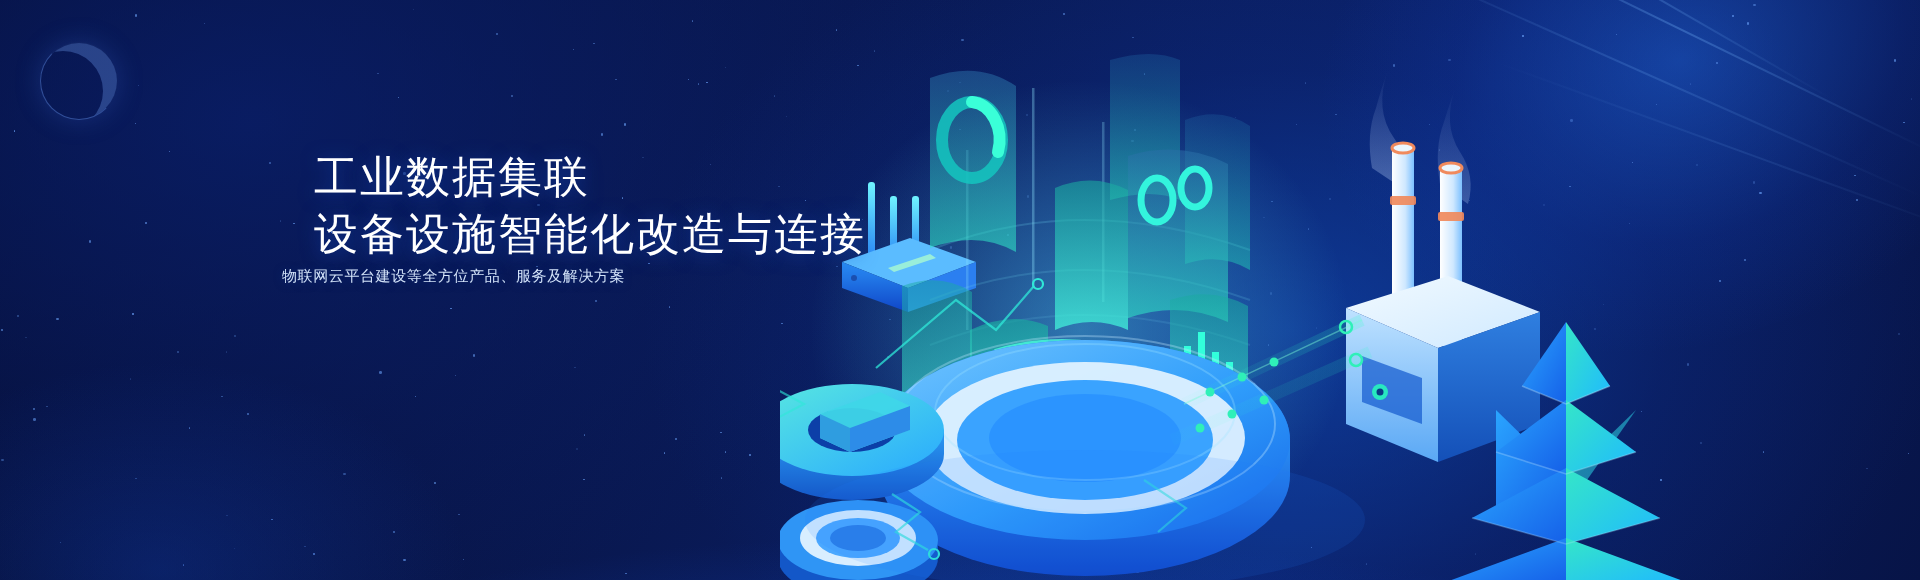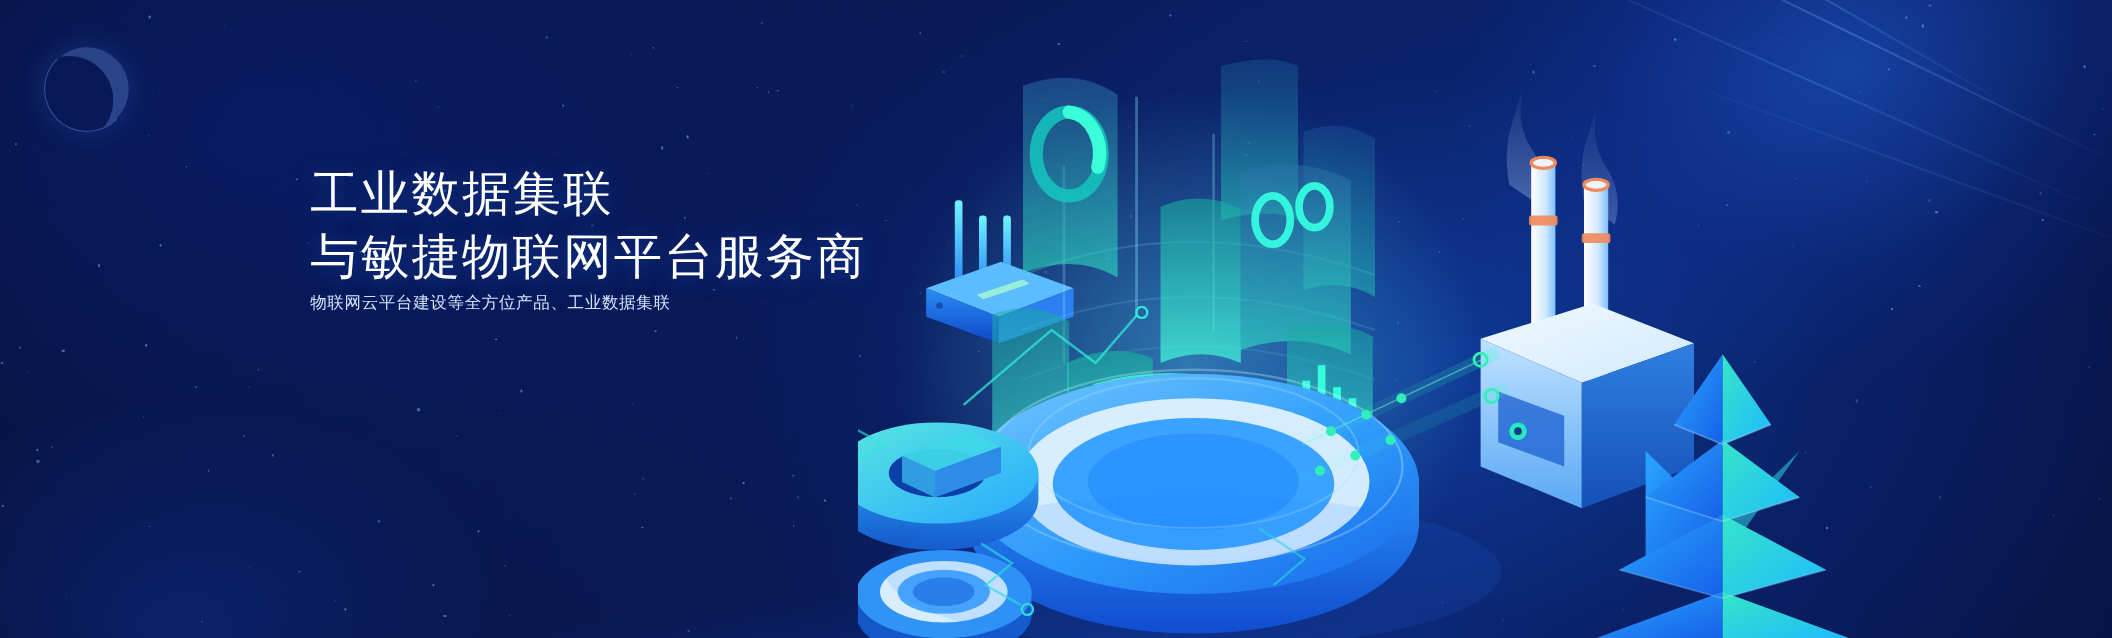--- a/index.html
+++ b/index.html
@@ -49,20 +49,21 @@
     position:absolute; left:-150px; bottom:-200px; width:620px; height:420px;
     background:radial-gradient(ellipse at 50% 50%, rgba(16,60,170,0.35) 0%, rgba(6,16,58,0) 70%);
   }
 
   
   .copy{ position:absolute; left:282px; top:148px; width:560px; }
   .headline{
     color:#ffffff; font-size:44px; line-height:1.30; letter-spacing:2px; font-weight:400;
     text-shadow:0 2px 18px rgba(20,70,180,0.75);
     white-space:nowrap;
+    margin-left:32px;
   }
   .sub{
     margin-top:22px; color:#d2e2f8; font-size:15px; line-height:1.85; letter-spacing:.6px;
     text-shadow:0 1px 8px rgba(10,40,120,0.8); white-space:nowrap;
   }
 
   
   .illus{ position:absolute; left:780px; top:0; width:1140px; height:580px; }
   .illus svg{ display:block; width:1140px; height:580px; }
 </style>
@@ -522,17 +523,17 @@
         <path d="M716 452 L786 474 L856 452" fill="none" stroke="#bfe9ff" stroke-opacity="0.30" stroke-width="1.6"></path>
         <path d="M692 518 L786 544 L880 518" fill="none" stroke="#bfe9ff" stroke-opacity="0.25" stroke-width="1.6"></path>
       </g>
 
       <ellipse cx="305" cy="520" rx="280" ry="70" fill="#1e7bff" opacity="0.12"></ellipse>
     </svg>
   </div>
 
   <div class="copy">
     <div class="headline">工业数据集联</div>
-    <div class="headline">与敏捷物联网平台服务商</div>
-    <div class="sub" style="margin-top:0">物联网云平台建设等全方位产品、工业数据集联</div>
+    <div class="headline">设备设施智能化改造与连接</div>
+    <div class="sub" style="margin-top:0">物联网云平台建设等全方位产品、服务及解决方案</div>
   </div>
 
 </div>
 
 </body></html>

